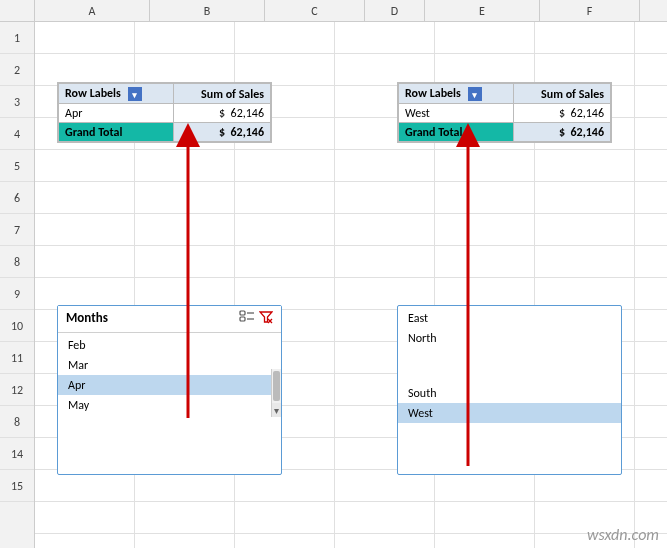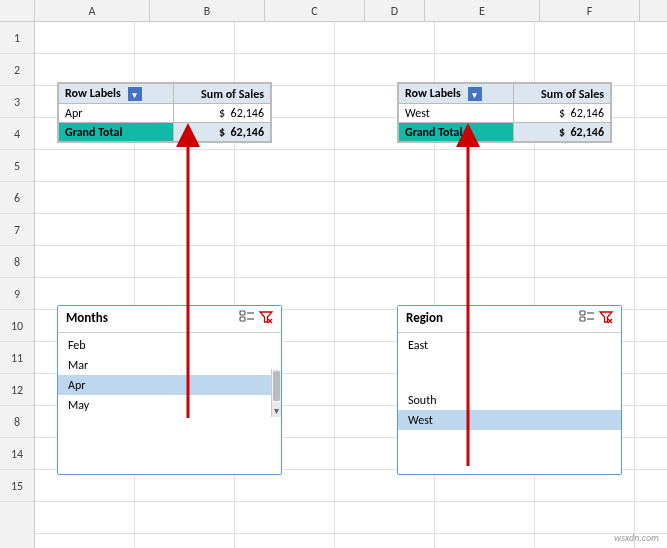--- a/index.html
+++ b/index.html
@@ -219,21 +219,21 @@
       align-items: center;
       justify-content: center;
       font-size: 10px;
       color: #666;
     }
 
     .watermark {
       position: absolute;
       bottom: 4px;
       right: 8px;
-      font-size: 10px;
+      font-size: 16px;
       color: #999;
       font-style: italic;
     }
   </style>
 </head>
 <body>
 
 <div class="spreadsheet">
 
   <div class="col-headers">
@@ -360,43 +360,26 @@
       </div>
 
       <div class="slicer-scrollbar">
         <div class="slicer-scroll-thumb"></div>
         <div class="slicer-scroll-down">▾</div>
       </div>
     </div>
   </div>
 
   <div class="slicer" style="left: 397px; top: 305px; width: 225px; height: 170px;">
-    <div class="slicer-header">
-      <span>Region</span>
-      <div class="slicer-icons">
-        <span class="slicer-icon-btn" title="Multi-select">
-          <svg width="16" height="14" viewBox="0 0 16 14" fill="none">
-            <rect x="1" y="1" width="5" height="4" rx="1" fill="none" stroke="#555" stroke-width="1.2"></rect>
-            <rect x="1" y="7" width="5" height="4" rx="1" fill="none" stroke="#555" stroke-width="1.2"></rect>
-            <line x1="8" y1="3" x2="15" y2="3" stroke="#555" stroke-width="1.2"></line>
-            <line x1="8" y1="9" x2="15" y2="9" stroke="#555" stroke-width="1.2"></line>
-          </svg>
-        </span>
-        <span class="slicer-icon-btn" title="Clear filter" style="color:#c00; font-size:14px;">
-          <svg width="14" height="14" viewBox="0 0 14 14" fill="none">
-            <polygon points="1,2 13,2 8.5,7 8.5,12 5.5,12 5.5,7" fill="none" stroke="#c00" stroke-width="1.3"></polygon>
-            <line x1="9" y1="9" x2="13" y2="13" stroke="#c00" stroke-width="1.3"></line>
-            <line x1="13" y1="9" x2="9" y2="13" stroke="#c00" stroke-width="1.3"></line>
-          </svg>
-        </span>
-      </div>
-    </div>
     <div class="slicer-items" style="position:relative;">
       <div class="slicer-item" style="padding-right:4px;">
         <span>East</span>
+      </div>
+      <div class="slicer-item" style="padding-right:4px;">
+        <span>North</span>
       </div>
       <div class="slicer-item" style="padding-right:4px;margin-top:35px;">
         <span>South</span>
       </div>
       <div class="slicer-item selected" style="padding-right:4px;">
         <span>West</span>
       </div>
     </div>
   </div>
 

